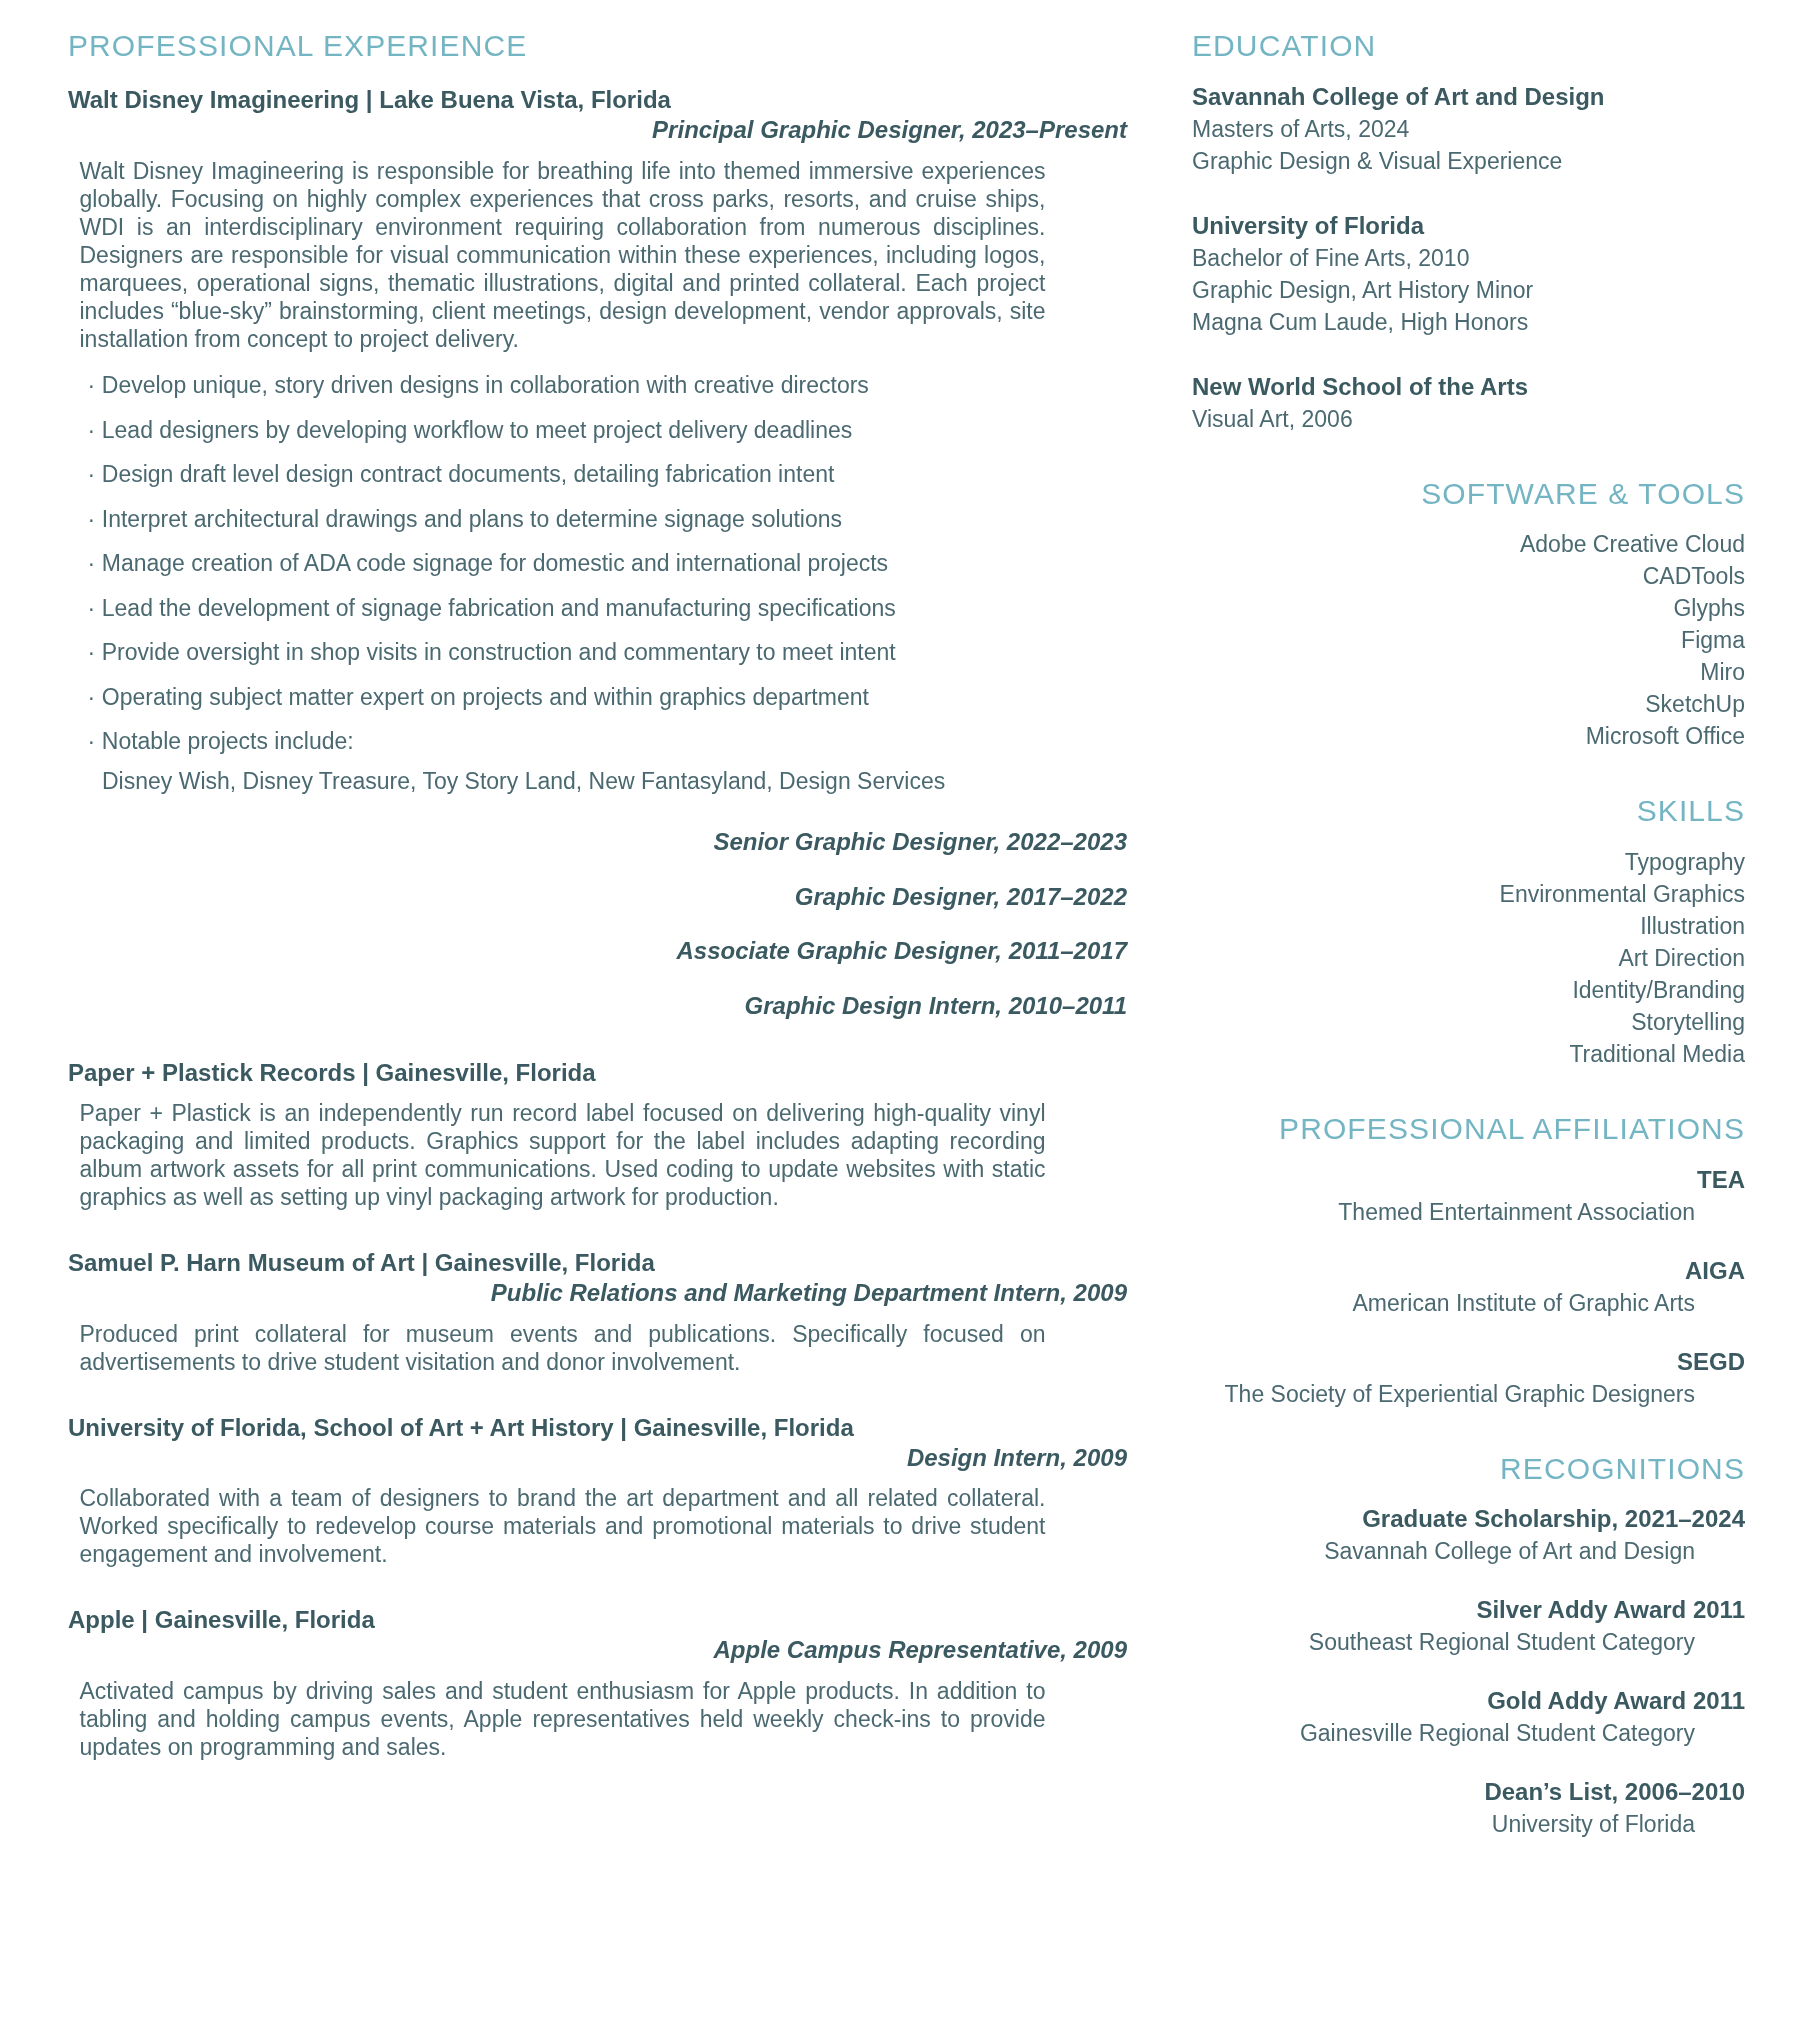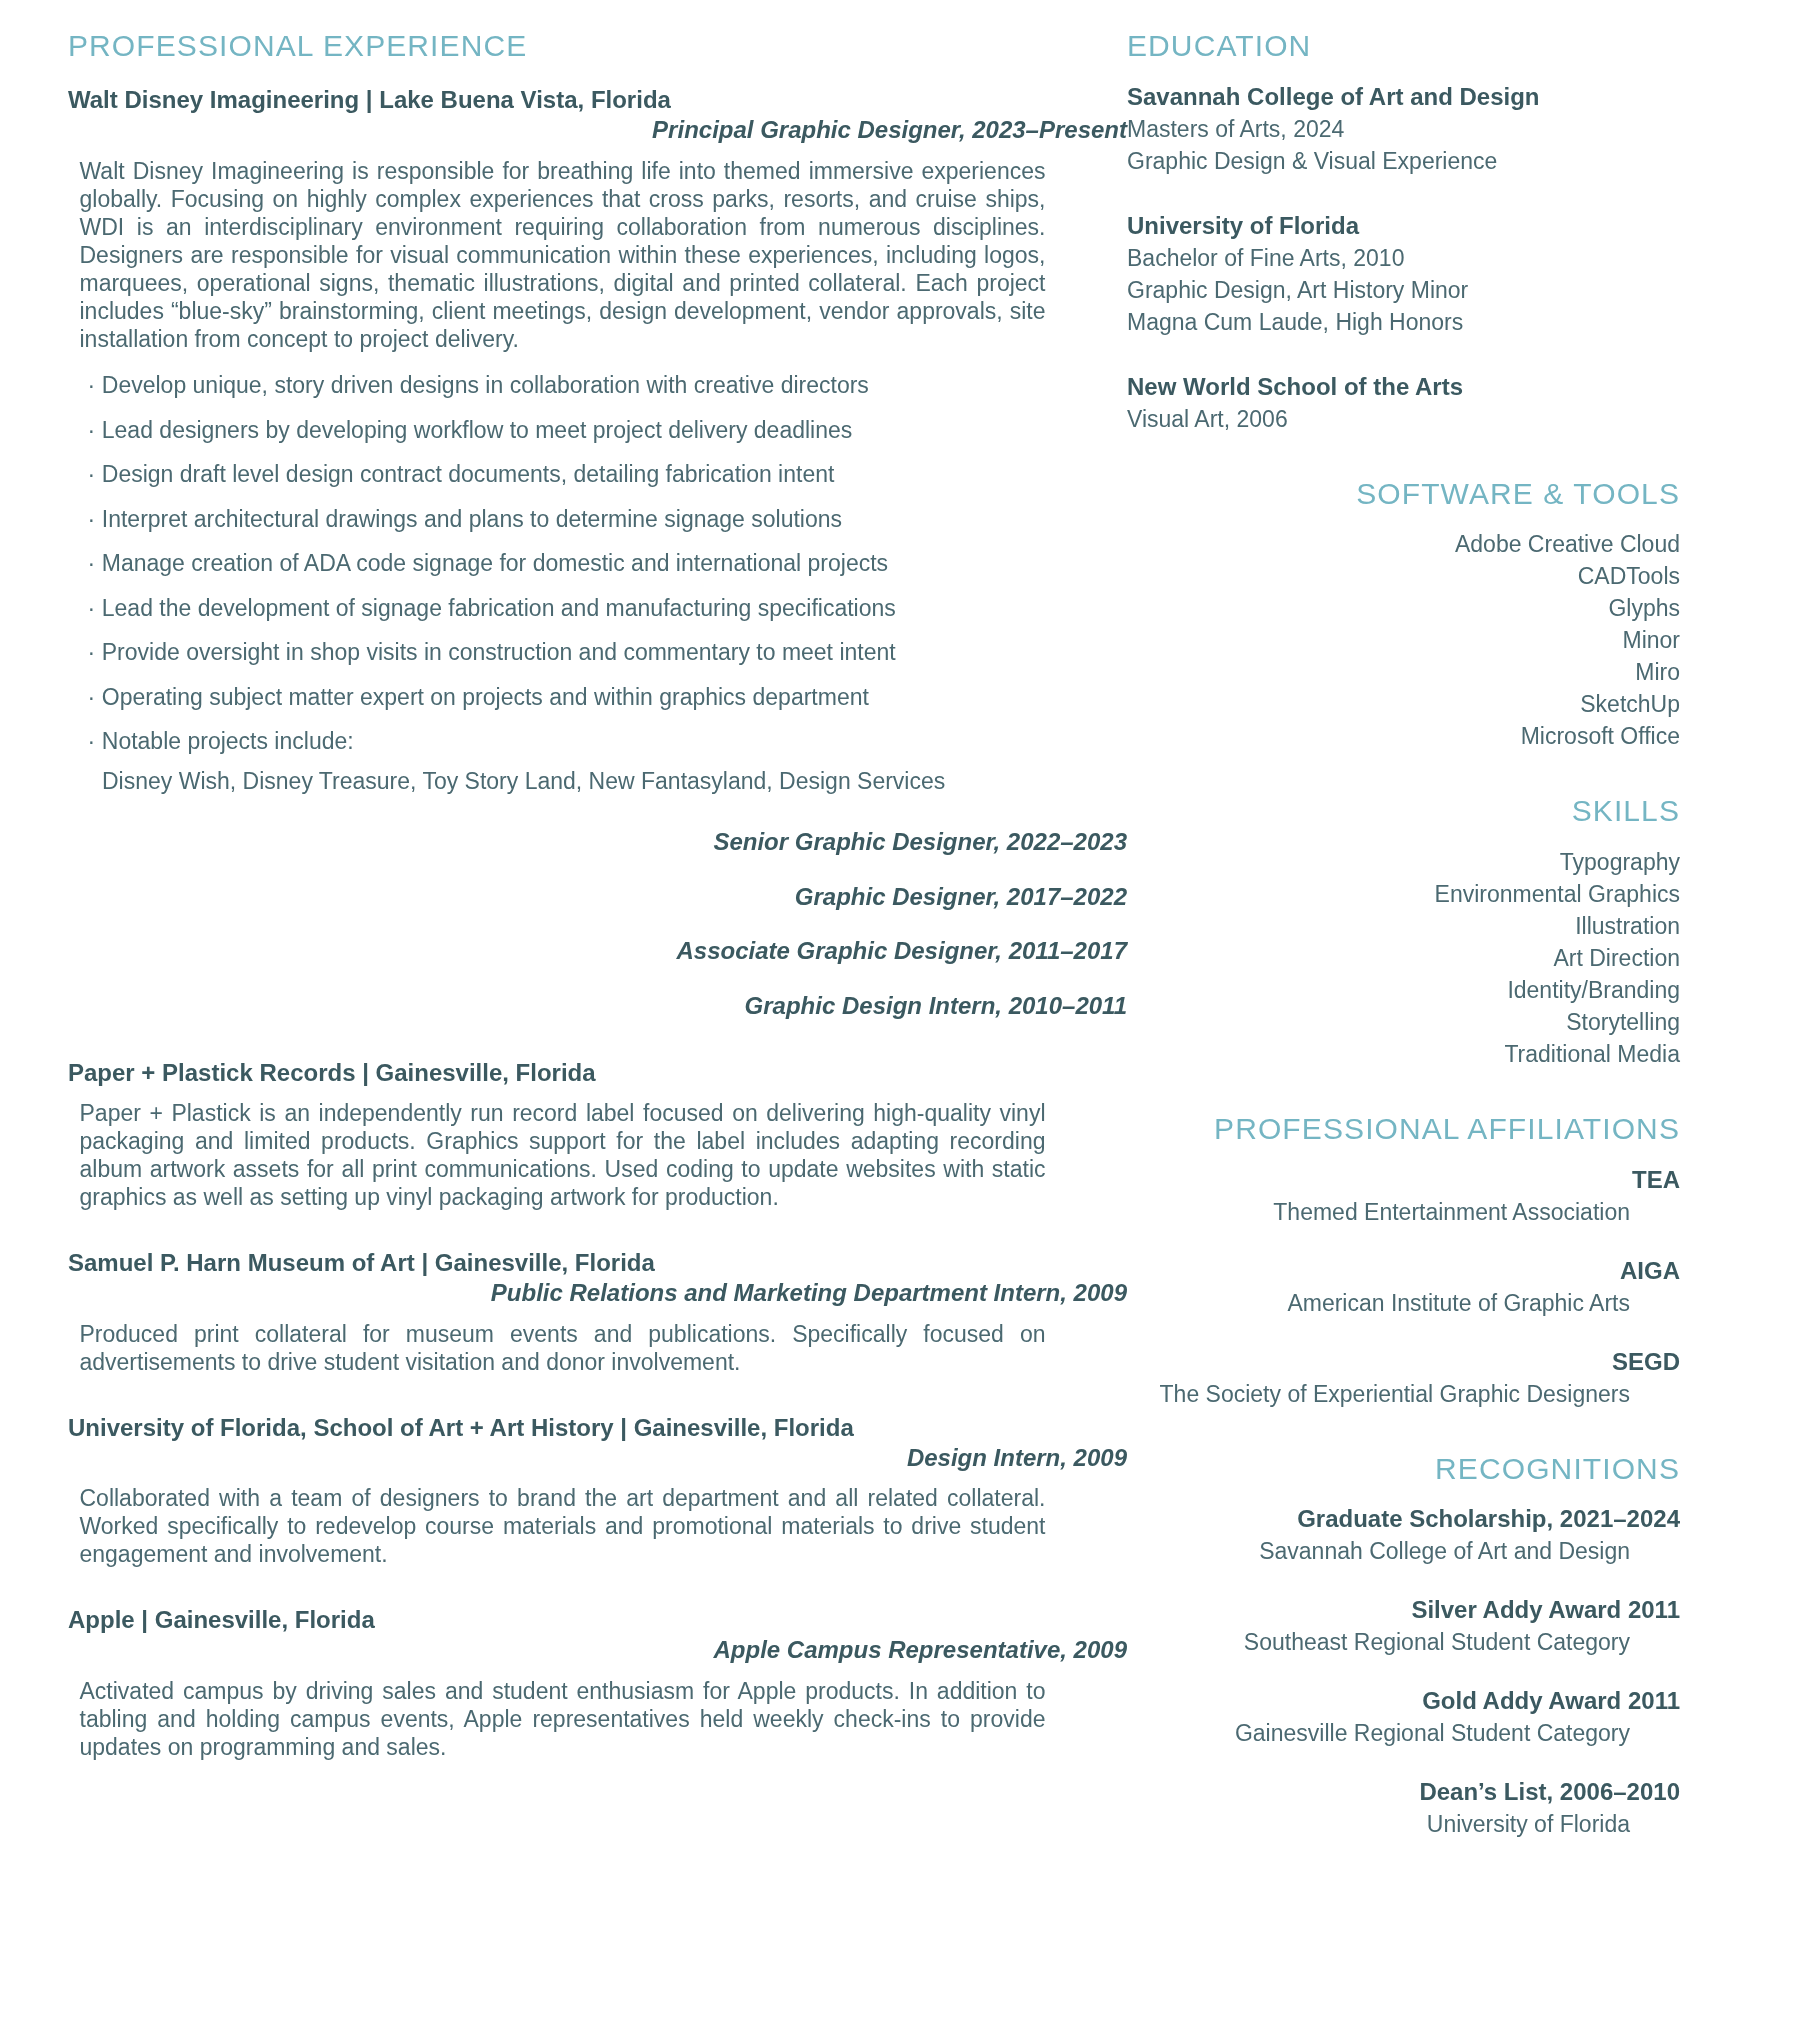--- a/index.html
+++ b/index.html
@@ -13,20 +13,21 @@
   body{
     width:1795px;height:2035px;
     background:var(--bg);
     font-family:"Liberation Sans", sans-serif;
     color:var(--body);
     overflow:hidden;
   }
   .page{
     display:flex;
     padding:29px 50px 0 68px;
+    gap:65px;
   }
   .col-left{width:1059px;flex:0 0 auto;}
   .col-right{width:553px;flex:0 0 auto;}
 
   .h2{
     font-size:30px;
     line-height:33px;
     font-weight:400;
     letter-spacing:1.1px;
     color:var(--accent);
@@ -186,21 +187,21 @@
         <div class="name">New World School of the Arts</div>
         <div class="rline">Visual Art, 2006</div>
       </div>
     </section>
 
     <section class="rsection">
       <h2 class="h2">SOFTWARE &amp; TOOLS</h2>
       <div class="rline">Adobe Creative Cloud</div>
       <div class="rline">CADTools</div>
       <div class="rline">Glyphs</div>
-      <div class="rline">Minor</div>
+      <div class="rline">Figma</div>
       <div class="rline">Miro</div>
       <div class="rline">SketchUp</div>
       <div class="rline">Microsoft Office</div>
     </section>
 
     <section class="rsection">
       <h2 class="h2">SKILLS</h2>
       <div class="rline">Typography</div>
       <div class="rline">Environmental Graphics</div>
       <div class="rline">Illustration</div>

